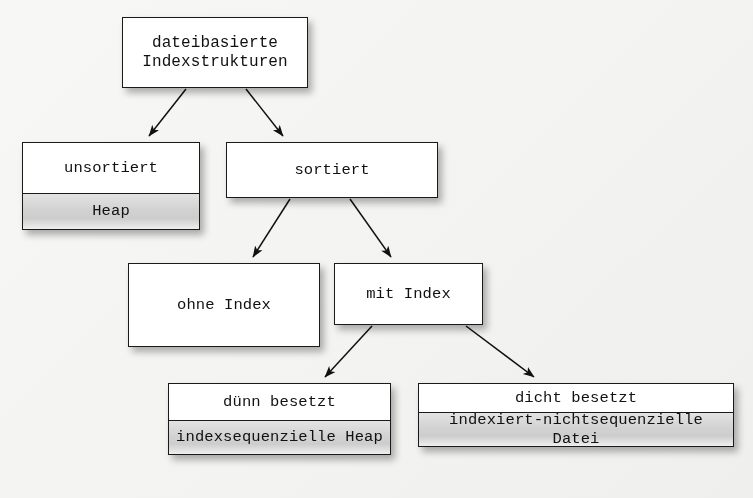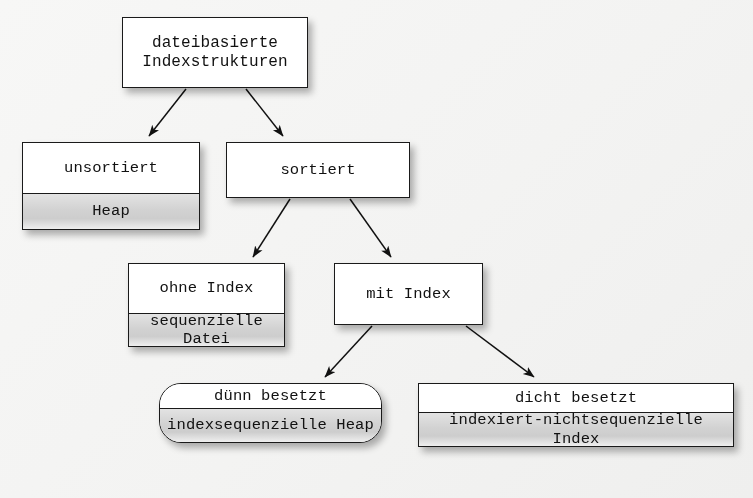--- a/index.html
+++ b/index.html
@@ -62,25 +62,25 @@
   }
   .cell.multiline {
     white-space: pre-line;
   }
 
   
   #node-root      { left:122px; top:17px;  width:186px; height:71px;  }
   #node-root .title { font-size: 16px; }
   #node-unsortiert{ left:22px;  top:142px; width:178px; height:88px;  }
   #node-unsortiert .sub { height: 36px; }
-  #node-sortiert  { left:226px; top:142px; width:184px; height:56px;  }
-  #node-ohne      { left:128px; top:263px; width:157px; height:84px;  }
+  #node-sortiert  { left:226px; top:142px; width:212px; height:56px;  }
+  #node-ohne      { left:128px; top:263px; width:192px; height:84px;  }
   #node-ohne .sub { height: 33px; }
   #node-mit       { left:334px; top:263px; width:149px; height:62px;  }
-  #node-duenn     { left:159px; top:383px; width:223px; height:60px;border-radius:22px;  }
+  #node-duenn     { left:168px; top:383px; width:223px; height:72px;  }
   #node-duenn .sub{ height: 34px; }
   #node-dicht     { left:418px; top:383px; width:316px; height:64px;  }
   #node-dicht .sub{ height: 34px; }
 </style>
 </head>
 <body>
 
 <div id="diagram">
 
   <svg id="edges" viewBox="0 0 753 498" width="753" height="498" aria-hidden="true">
@@ -108,30 +108,29 @@
     <div class="cell title">unsortiert</div>
     <div class="cell sub">Heap</div>
   </div>
 
   <div class="node" id="node-sortiert">
     <div class="cell title">sortiert</div>
   </div>
 
   <div class="node" id="node-ohne">
     <div class="cell title">ohne Index</div>
-    <div class="cell sub">sequenzielle Datei</div>
   </div>
 
   <div class="node" id="node-mit">
     <div class="cell title">mit Index</div>
   </div>
 
   <div class="node" id="node-duenn">
     <div class="cell title">dünn besetzt</div>
     <div class="cell sub">indexsequenzielle Heap</div>
   </div>
 
   <div class="node" id="node-dicht">
     <div class="cell title">dicht besetzt</div>
-    <div class="cell sub">indexiert-nichtsequenzielle Index</div>
+    <div class="cell sub">indexiert-nichtsequenzielle Datei</div>
   </div>
 
 </div>
 
 </body></html>

